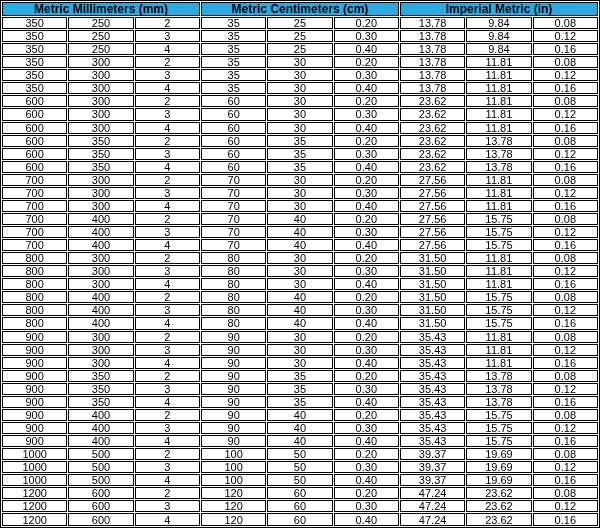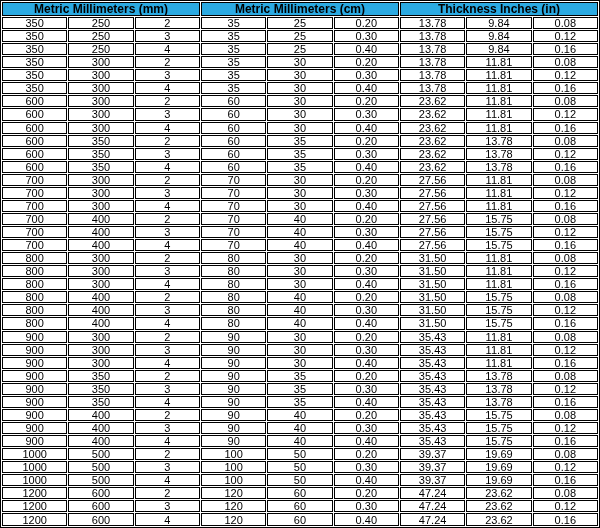--- a/index.html
+++ b/index.html
@@ -47,22 +47,22 @@
     line-height: 10px;
   }
 </style>
 </head>
 <body>
 
 <table class="conv">
   <thead>
     <tr class="section-row">
       <th colspan="3">Metric Millimeters (mm)</th>
-      <th colspan="3">Metric Millimeters (cm)</th>
-      <th colspan="3">Thickness Inches (in)</th>
+      <th colspan="3">Metric Centimeters (cm)</th>
+      <th colspan="3">Imperial Metric (in)</th>
     </tr>
   </thead>
   <tbody>
       <tr>
         <td>350</td>
         <td>250</td>
         <td>2</td>
         <td>35</td>
         <td>25</td>
         <td>0.20</td>

